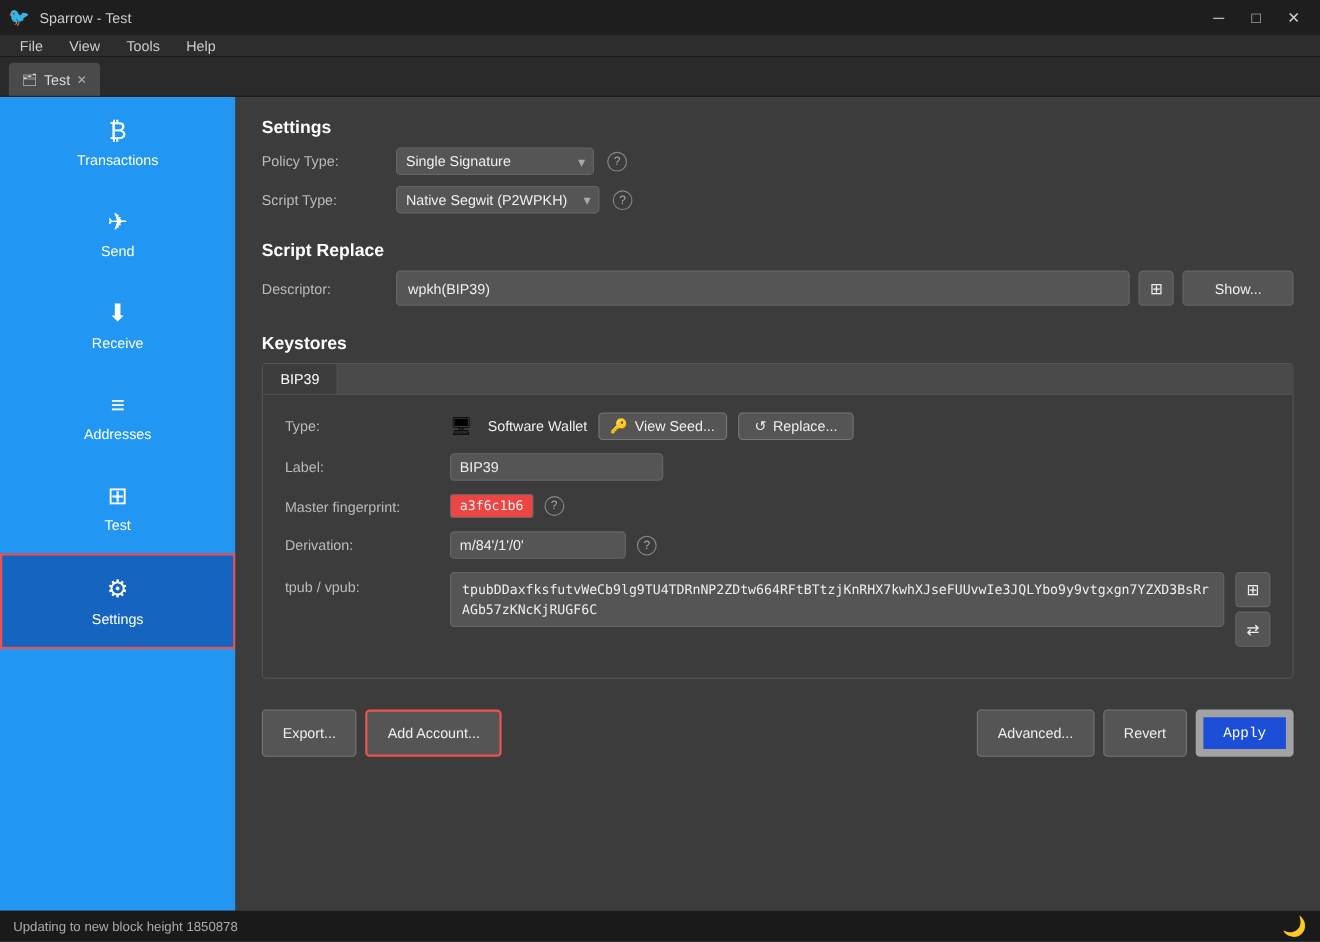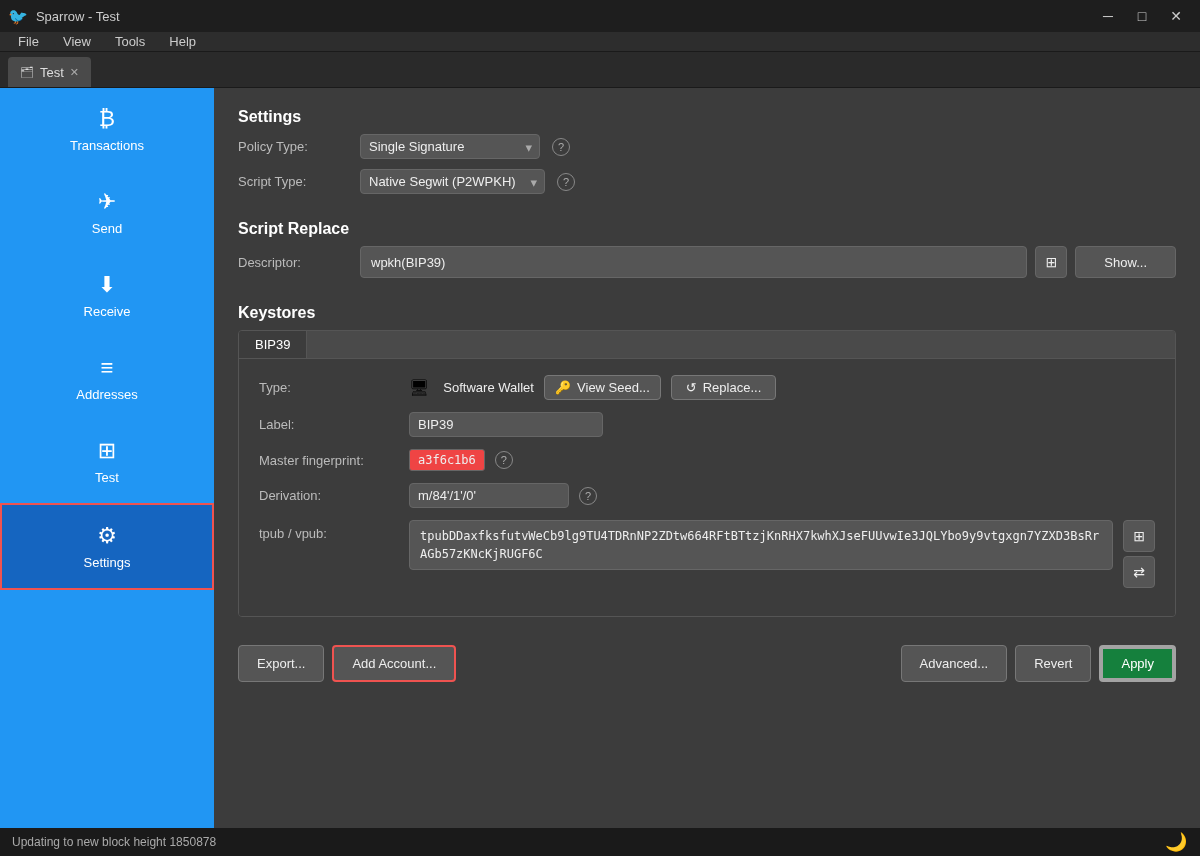--- a/index.html
+++ b/index.html
@@ -359,23 +359,24 @@
       color: #eee;
       padding: 7px 18px;
       border-radius: 4px;
       cursor: pointer;
       font-size: 13px;
     }
     .footer-btn.add-account {
       border: 2px solid #ef5350;
     }
     .footer-btn.apply {
-      background: #15803d;
-      border: 4px solid #a3a3a3;
+      background: #1d4ed8;
+      border: 7px solid #a3a3a3;
       color: #fff;
+      font-family: Liberation Mono, monospace;
     }
     .spacer { flex: 1; }
 
     
     .status-bar {
       height: 28px;
       background: #1a1a1a;
       display: flex;
       align-items: center;
       justify-content: space-between;

